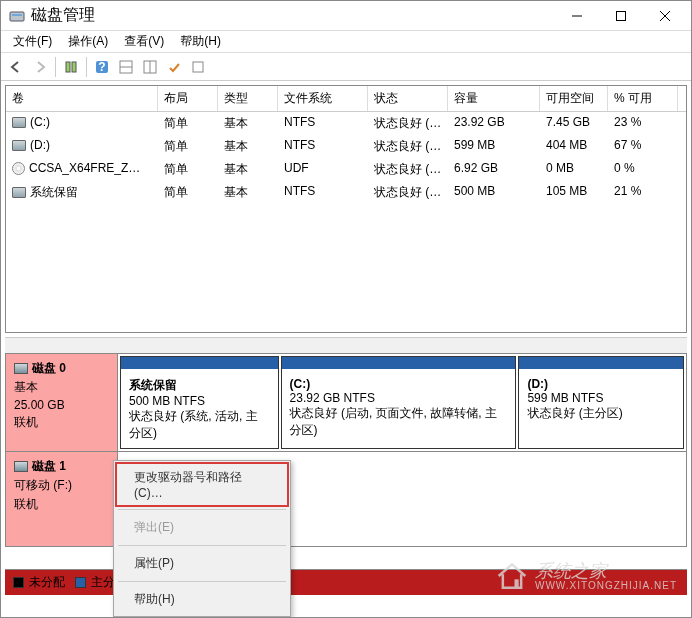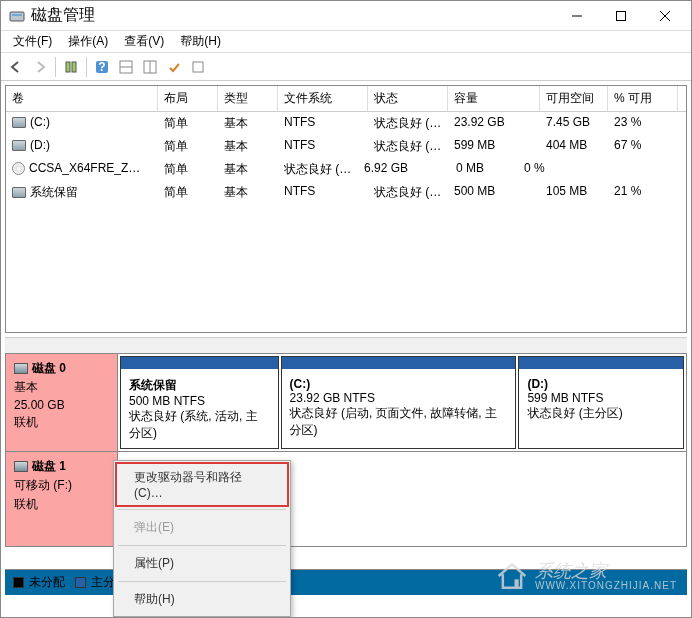--- a/index.html
+++ b/index.html
@@ -41,21 +41,21 @@
 .disk-label { width: 112px; background: #fca5a5; padding: 6px 8px; border-right: 1px solid #888; }
 .disk-label .dicon { width: 14px; height: 11px; display: inline-block; background: linear-gradient(#cfd8dc, #78909c); border: 1px solid #555; margin-right: 4px; vertical-align: middle; }
 .disk-label b { font-weight: bold; }
 .disk-label div { margin-bottom: 2px; }
 .disk-parts { flex: 1; display: flex; padding: 2px; gap: 2px; }
 .partition { border: 1px solid #333; padding: 6px 8px; background: #fff; position: relative; overflow: hidden; }
 .partition .topbar { height: 12px; background: #2860a8; position: absolute; top: 0; left: 0; right: 0; }
 .partition .pcontent { margin-top: 14px; }
 .partition b { font-weight: bold; }
 
-.legend { border-top: 1px solid #888; padding: 4px 8px; display: flex; gap: 10px; align-items: center; background: #0369a1; }
+.legend { border-top: 1px solid #888; padding: 4px 8px; display: flex; gap: 10px; align-items: center; background: #b91c1c; }
 .legend-item { display: flex; align-items: center; gap: 5px; }
 .swatch { width: 11px; height: 11px; border: 1px solid #333; }
 .swatch.unalloc { background: #000; }
 .swatch.primary { background: #2860a8; }
 
 .context-menu { position: absolute; left: 112px; top: 459px; width: 178px; background: #f0f0f0; border: 1px solid #a7a7a7; box-shadow: 2px 2px 5px rgba(0,0,0,0.25); padding: 2px; z-index: 100; }
 .ctx-item { padding: 6px 18px; color: #333; }
 .ctx-item.disabled { color: #9a9a9a; }
 .ctx-item.highlight { outline: 2px solid #d93b3b; outline-offset: -1px; }
 .ctx-sep { height: 1px; background: #ccc; margin: 3px 2px; }
@@ -181,20 +181,21 @@
         <div class="cell c4">NTFS</div>
         <div class="cell c5">状态良好 (…</div>
         <div class="cell c6">599 MB</div>
         <div class="cell c7">404 MB</div>
         <div class="cell c8">67 %</div>
       </div>
       <div class="vol-row">
         <div class="cell c1"><span class="cd-icon"></span><span>CCSA_X64FRE_Z…</span></div>
         <div class="cell c2">简单</div>
         <div class="cell c3">基本</div>
+        <div class="cell c4">UDF</div>
         <div class="cell c5">状态良好 (…</div>
         <div class="cell c6">6.92 GB</div>
         <div class="cell c7">0 MB</div>
         <div class="cell c8">0 %</div>
       </div>
       <div class="vol-row">
         <div class="cell c1"><span class="vol-icon"></span><span>系统保留</span></div>
         <div class="cell c2">简单</div>
         <div class="cell c3">基本</div>
         <div class="cell c4">NTFS</div>

